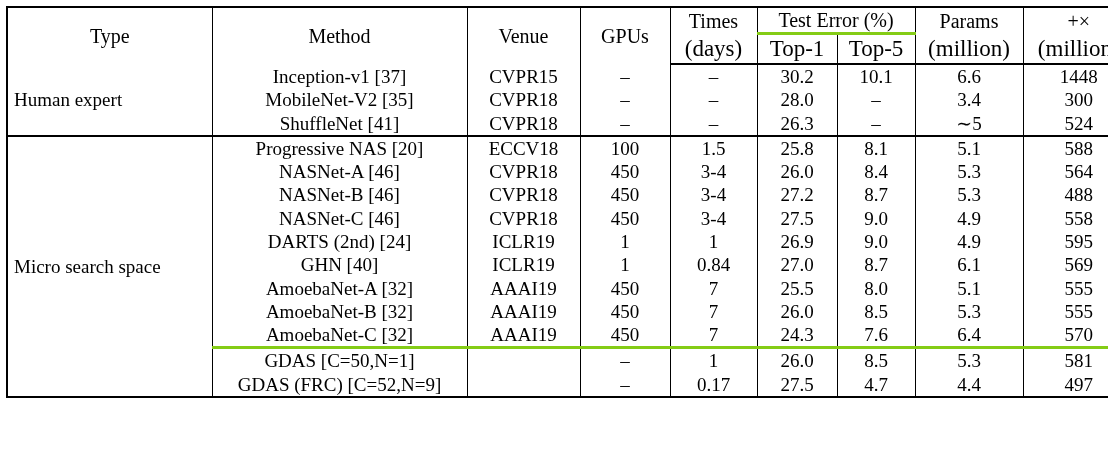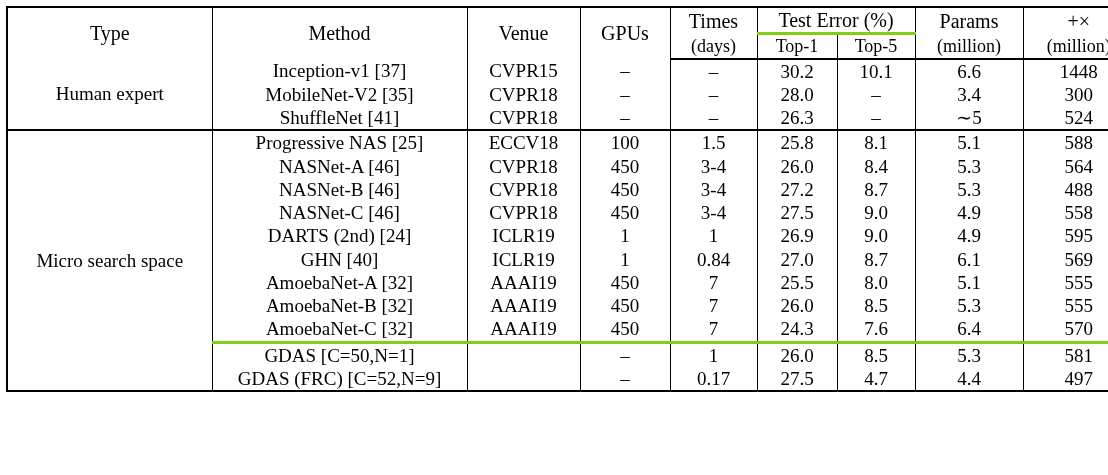--- a/index.html
+++ b/index.html
@@ -44,25 +44,24 @@
 
   th.hdr {
     font-weight: bold;
     text-align: center;
     font-size: 20px;
   }
   .c { text-align: center; }
   .l { text-align: center; }
   .b { font-weight: bold; }
   .grp {
-    text-align: center;
     font-size: 19px;
   }
   .sub {
-    font-size: 18px;
+    font-size: 23px;
     text-align: center;
   }
   .hdr-top { padding-bottom: 0px; margin-left: 36px; }
   .hdr-bot { padding-top: 0px; }
   .nowrap { white-space: nowrap; }
 </style>
 </head>
 <body>
 
 <div id="results-table-wrap">
@@ -126,21 +125,21 @@
       <td class="c vr">–</td>
       <td class="c vr">–</td>
       <td class="c vr">26.3</td>
       <td class="c vr">–</td>
       <td class="c vr">∼5</td>
       <td class="c">524</td>
     </tr>
 
     <tr>
       <td class="grp vr" rowspan="11">Micro search space</td>
-      <td class="l vr">Progressive NAS [25]</td>
+      <td class="l vr">Progressive NAS [20]</td>
       <td class="c vr">ECCV18</td>
       <td class="c vr">100</td>
       <td class="c vr">1.5</td>
       <td class="c vr">25.8</td>
       <td class="c vr">8.1</td>
       <td class="c vr">5.1</td>
       <td class="c">588</td>
     </tr>
     <tr>
       <td class="l vr">NASNet-A [46]</td>

